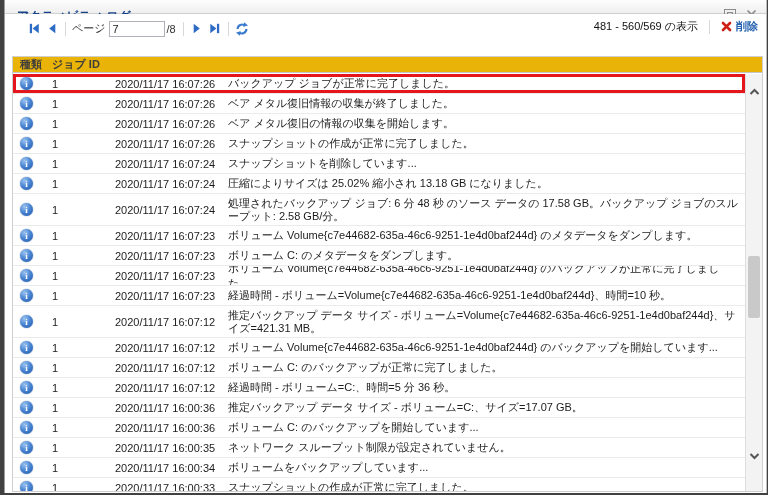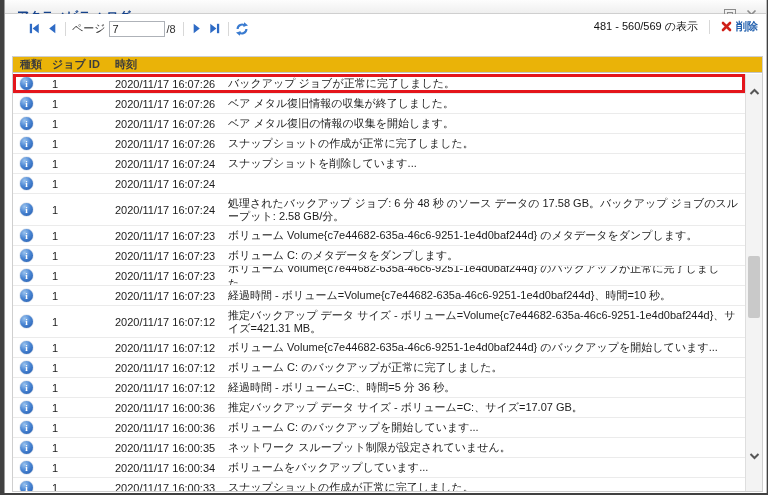--- a/index.html
+++ b/index.html
@@ -132,21 +132,20 @@
           </svg>
         <span class="delete-label">削除</span>
       </span>
     </span>
   </div>
 
   <div class="grid">
     <div class="grid-header">
       <span class="c-type">種類</span>
       <span class="c-job">ジョブ ID</span>
-      <span class="c-time">時刻</span>
     </div>
     <div class="grid-body">
         <div class="row hl">
           <span class="c-type">
             <span class="info-icon">i</span>
           </span>
           <span class="c-job">1</span>
           <span class="c-time">2020/11/17 16:07:26</span>
           <span class="c-msg">バックアップ ジョブが正常に完了しました。</span>
         </div>
@@ -181,20 +180,21 @@
           <span class="c-job">1</span>
           <span class="c-time">2020/11/17 16:07:24</span>
           <span class="c-msg">スナップショットを削除しています...</span>
         </div>
         <div class="row">
           <span class="c-type">
             <span class="info-icon">i</span>
           </span>
           <span class="c-job">1</span>
           <span class="c-time">2020/11/17 16:07:24</span>
+          <span class="c-msg">圧縮によりサイズは 25.02% 縮小され 13.18 GB になりました。</span>
         </div>
         <div class="row two">
           <span class="c-type">
             <span class="info-icon">i</span>
           </span>
           <span class="c-job">1</span>
           <span class="c-time">2020/11/17 16:07:24</span>
           <span class="c-msg">処理されたバックアップ ジョブ: 6 分 48 秒 のソース データの 17.58 GB。バックアップ ジョブのスループット: 2.58 GB/分。</span>
         </div>
         <div class="row">

